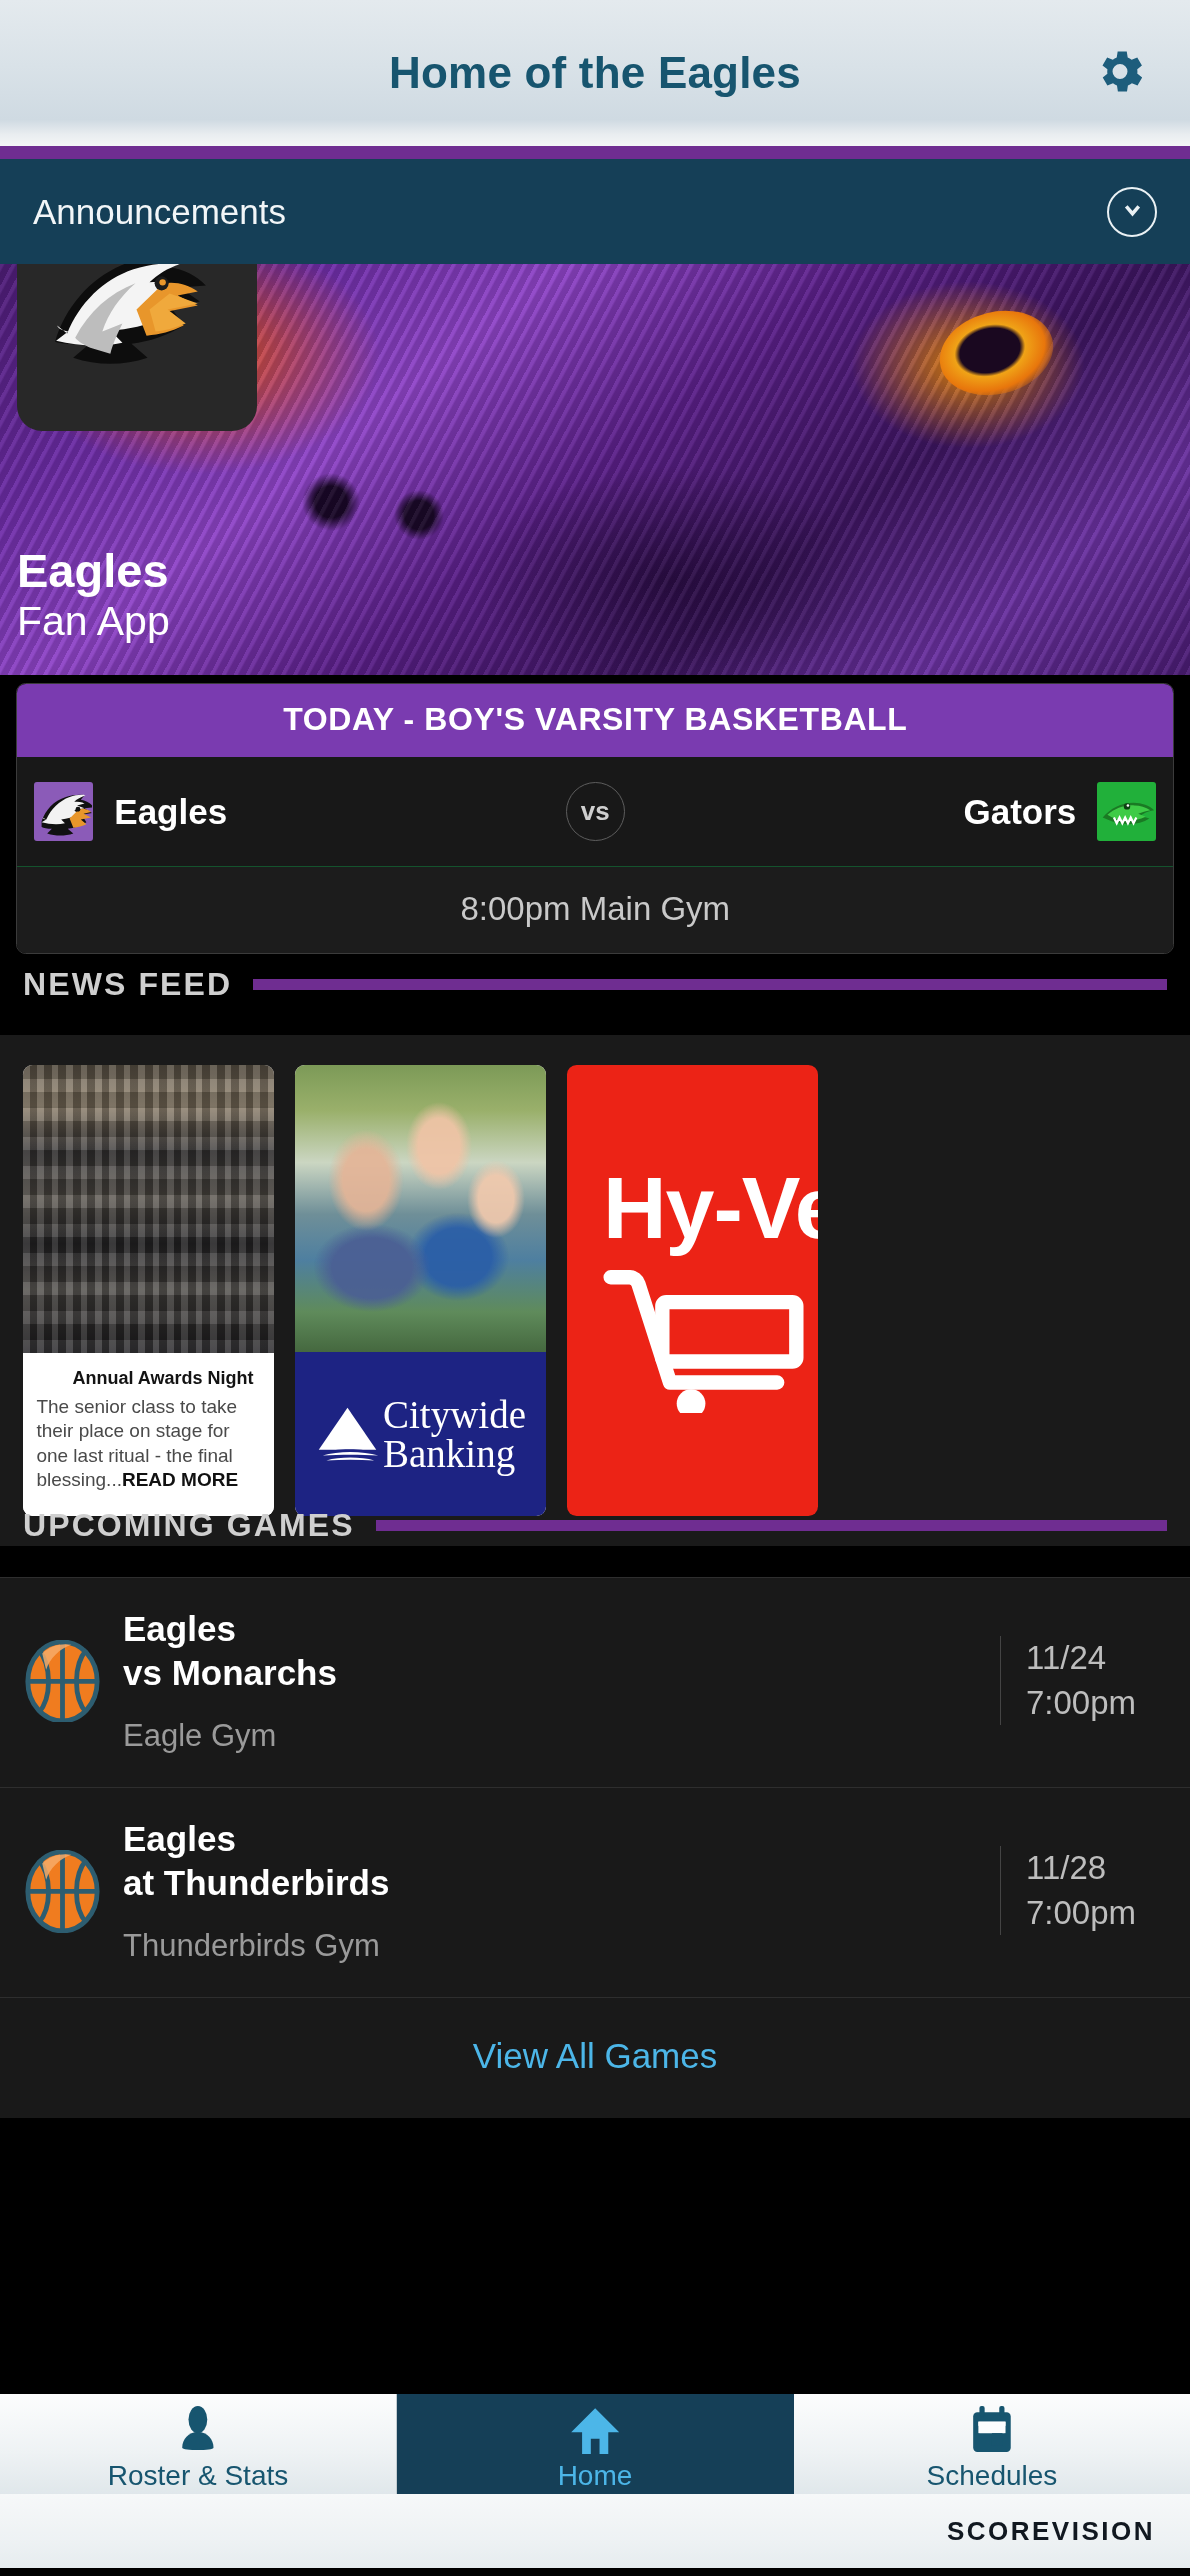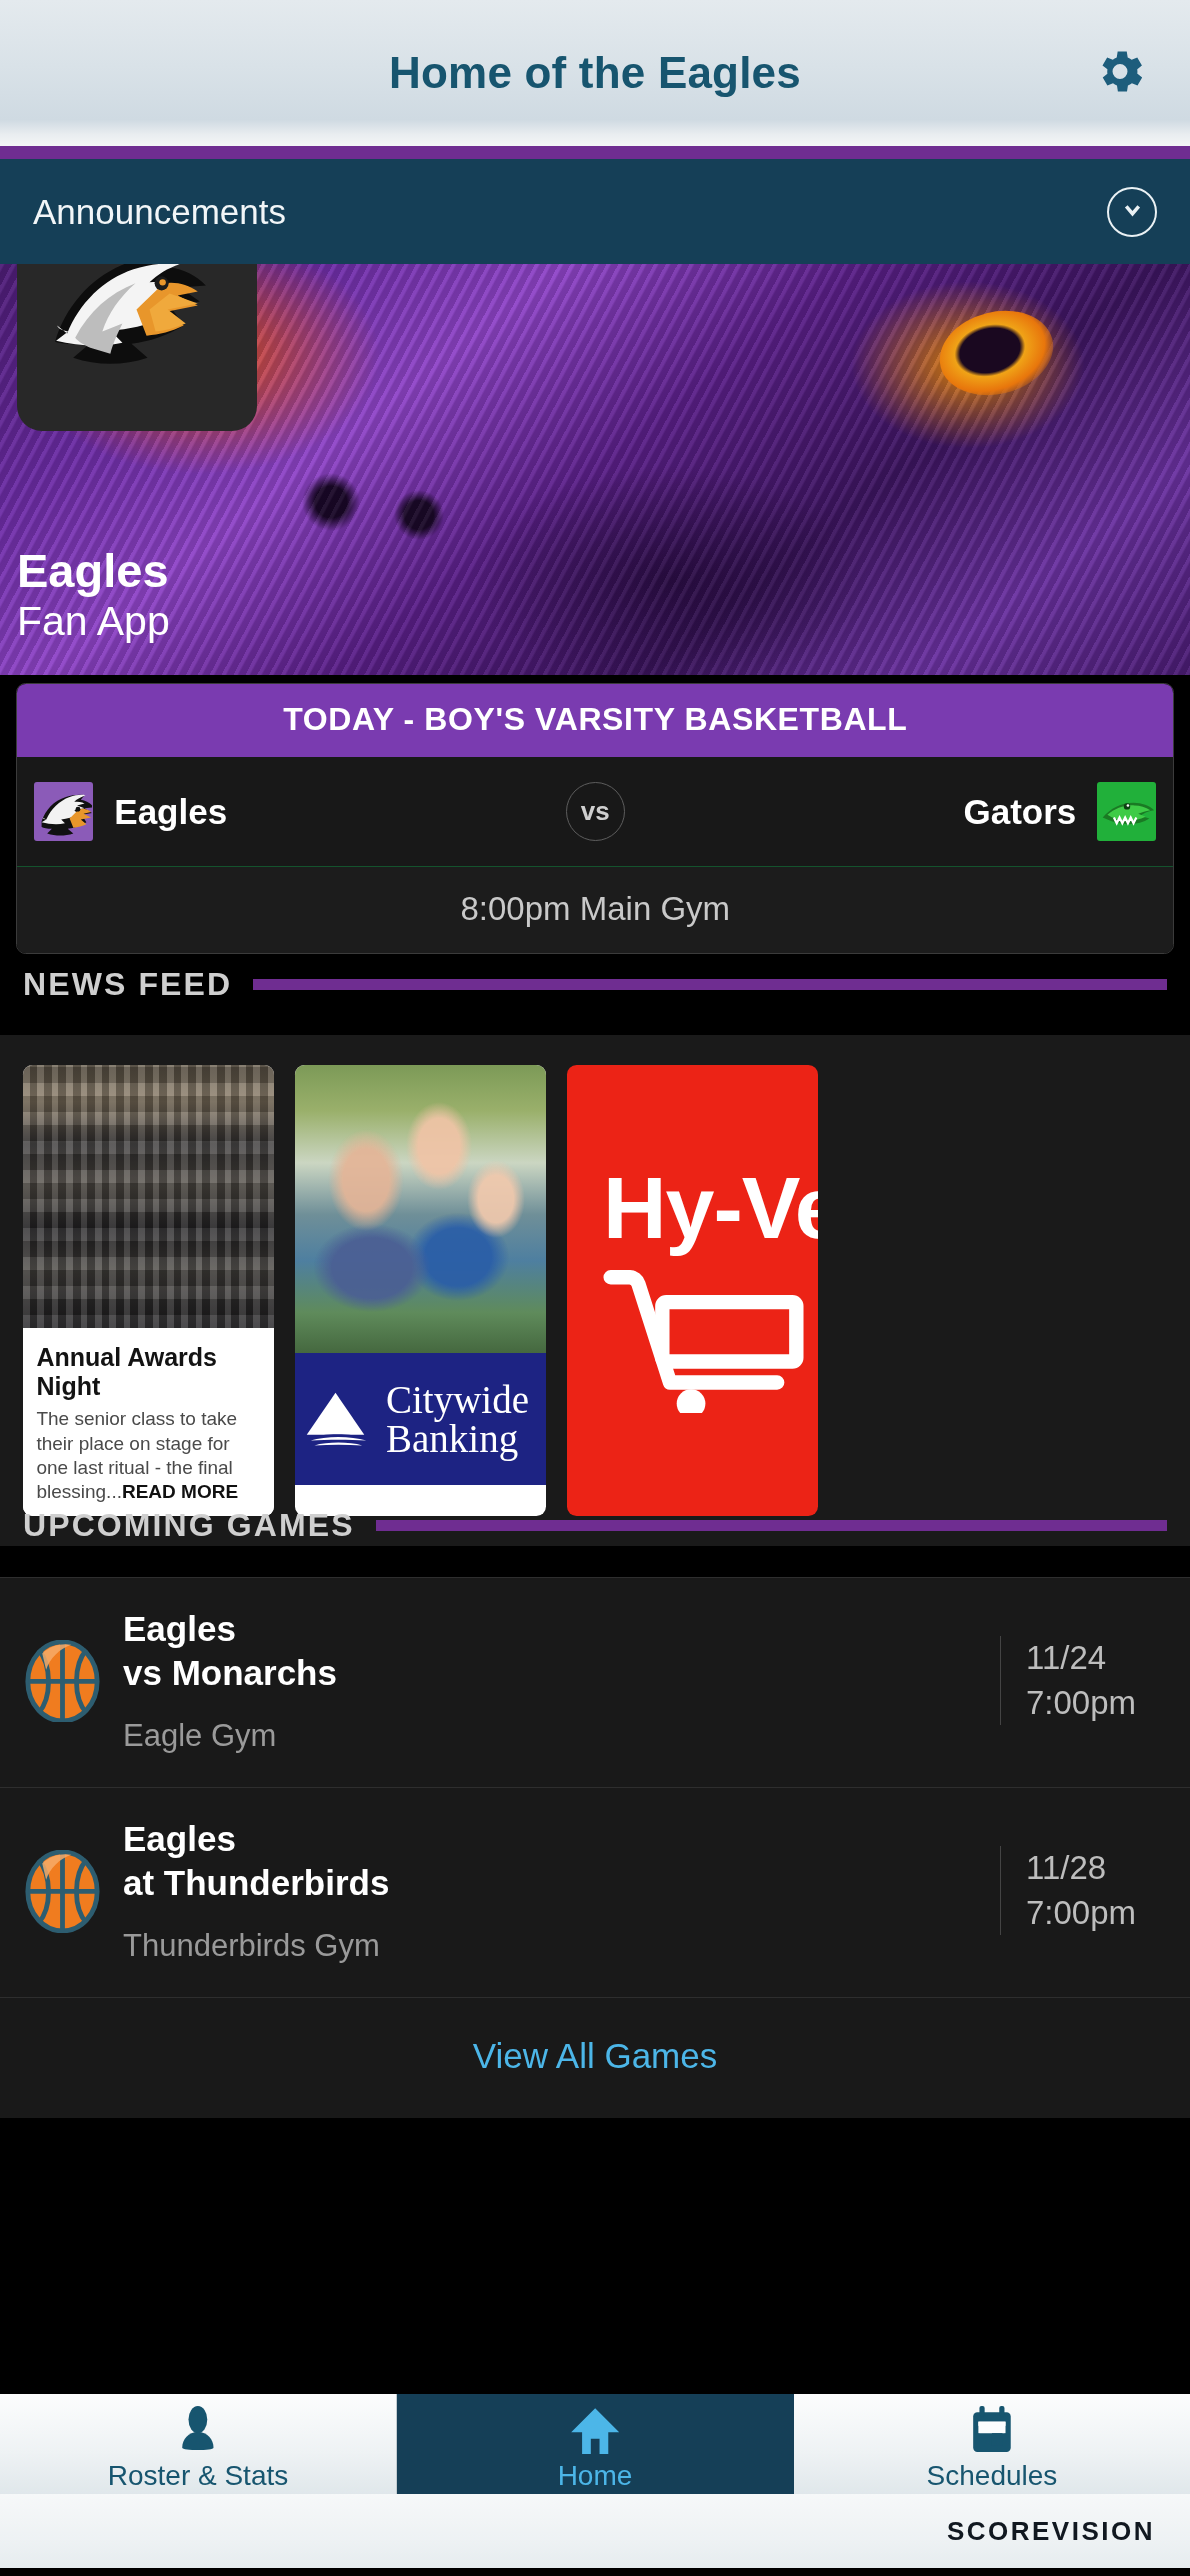--- a/index.html
+++ b/index.html
@@ -136,27 +136,27 @@
     content:""; position:absolute; inset:0;
     background:
       radial-gradient(ellipse 61px 82px at 71px 115px, #e4b597 0 38%, rgba(228,181,151,0) 62%),
       radial-gradient(ellipse 52px 69px at 144px 81px, #f0c4a6 0 40%, rgba(240,196,166,0) 64%),
       radial-gradient(ellipse 44px 59px at 201px 134px, #f1c9ad 0 40%, rgba(241,201,173,0) 66%),
       radial-gradient(ellipse 77px 58px at 77px 203px, #4b5f94 0 52%, rgba(75,95,148,0) 76%),
       radial-gradient(ellipse 67px 58px at 163px 192px, #2a5ea8 0 50%, rgba(42,94,168,0) 76%);
     opacity:.92;
   }
   .news-body { flex:1; padding:15.3px 13.4px 11.5px; background:#fff; }
-  .news-title { color:#131313; font-size:25px; font-weight:bold; line-height:1.16; margin-bottom:5.8px; }
+  .news-title { color:#131313; font-size:18px; font-weight:bold; line-height:1.16; margin-bottom:5.8px;margin-left:36px; }
   .news-excerpt { color:#4a4a4a; font-size:19px; line-height:1.28; }
   .news-more { color:#111; font-weight:bold; }
 
   .ad-card { background:#fff; }
   .ad-banner {
-    height:132px; background:#1d2383; display:flex; align-items:center; gap:16px; padding:0 6px;
+    height:164px; background:#1d2383; display:flex; align-items:center; gap:1px; padding:0 18px;
   }
   .ad-logo { width:69px; height:69px; flex:none; }
   .ad-name {
     color:#fff; font-family:"Liberation Serif", serif; font-size:39px; line-height:1.0;
   }
   .ad-card-red {
     background:#ec2316; display:flex; flex-direction:column;
     align-items:flex-start; justify-content:center; padding-left:36px; gap:13.4px;
   }
   .hyvee-word {

